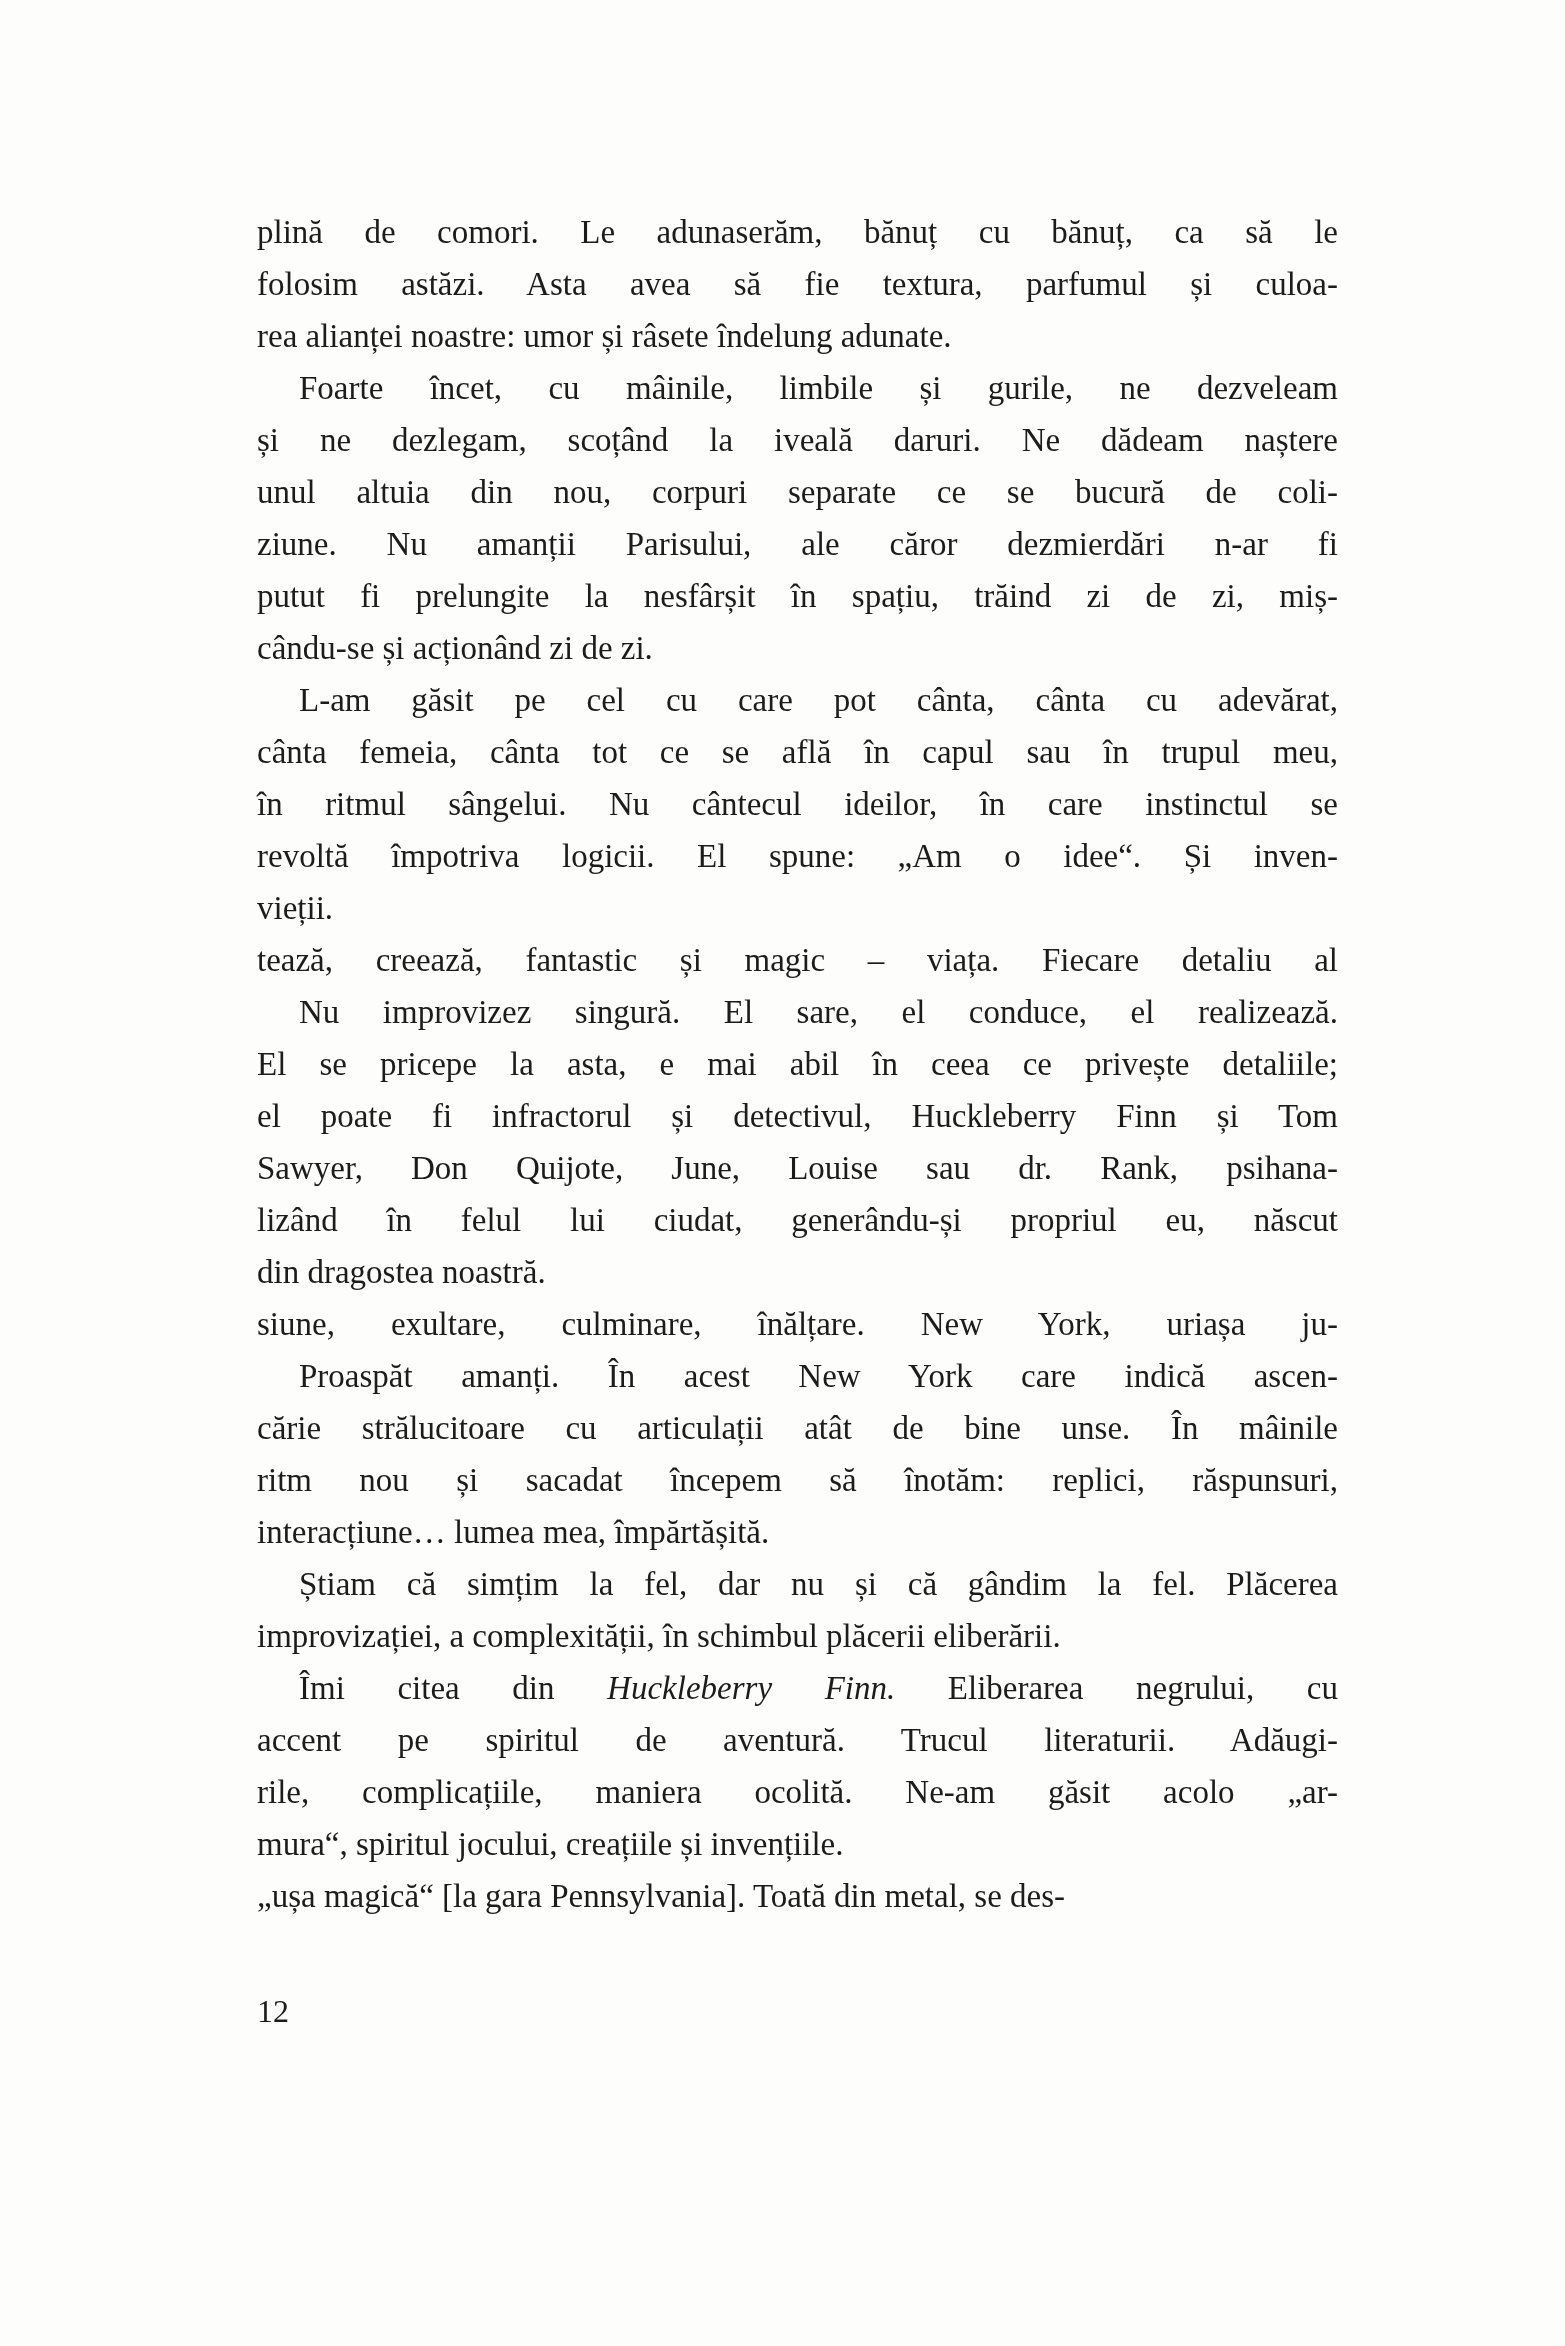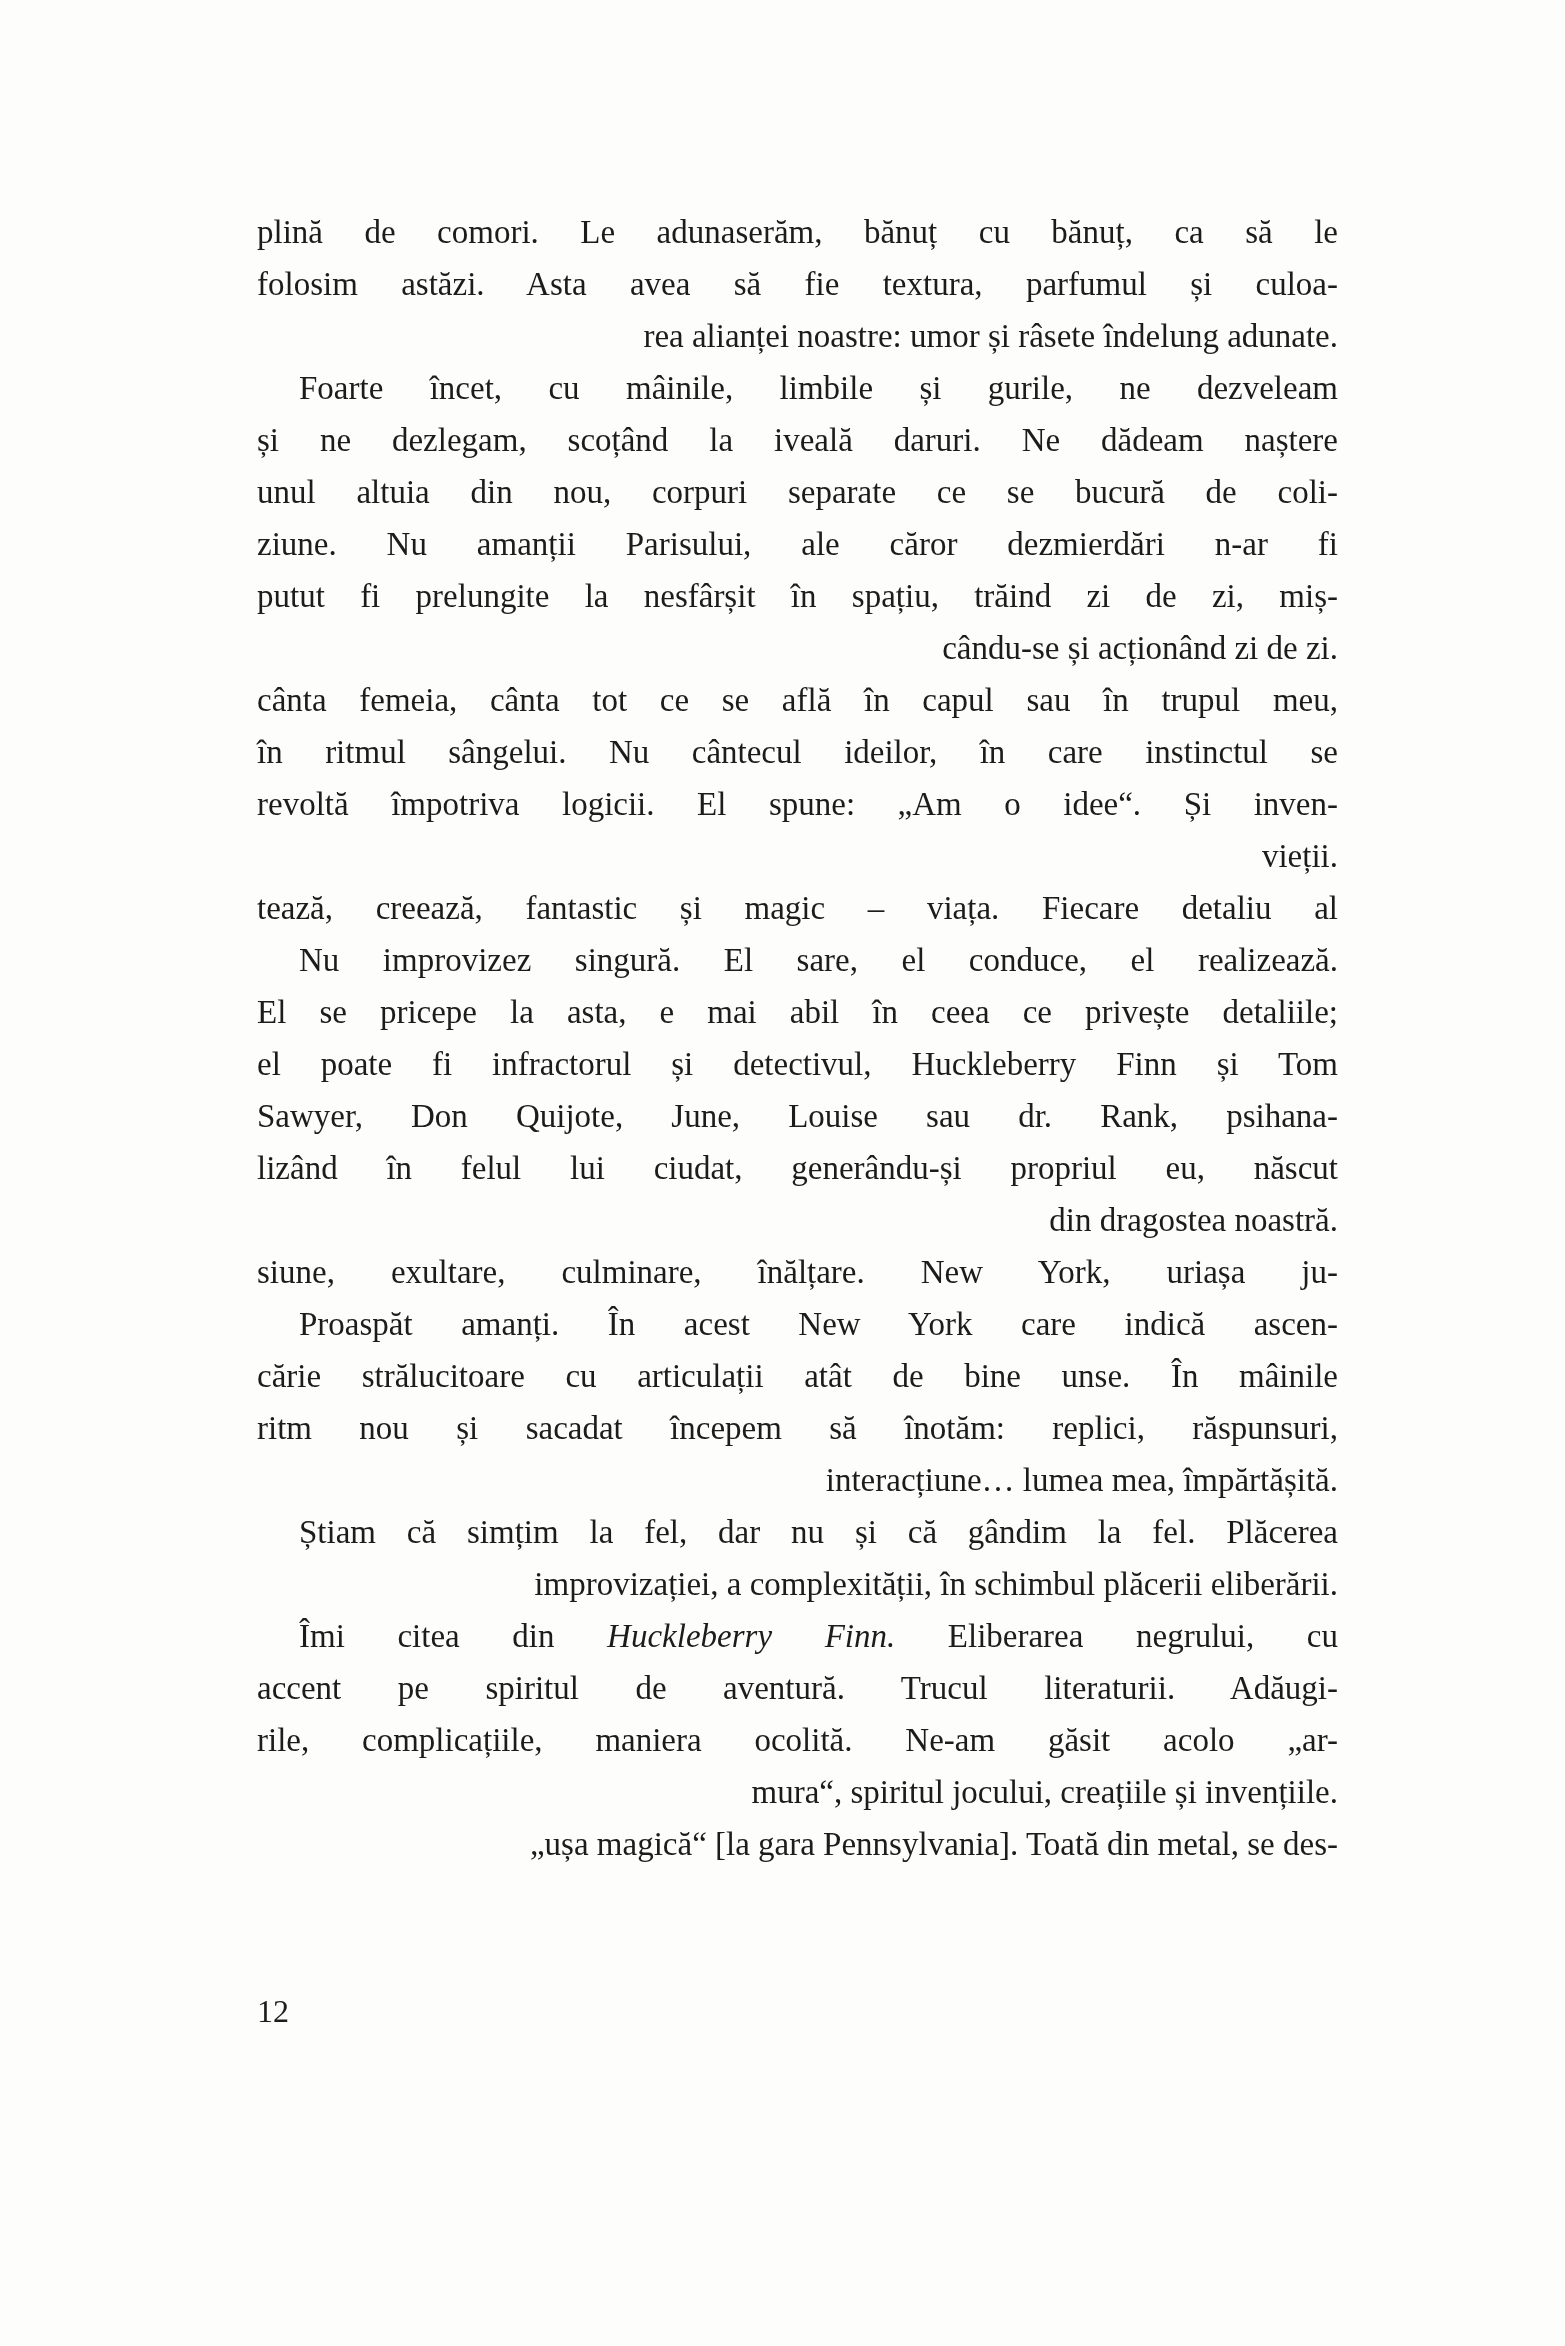--- a/index.html
+++ b/index.html
@@ -25,21 +25,21 @@
     color: #1c1c1c;
     font-size: 33px;
     line-height: 52px;
   }
   .line {
     text-align: justify;
     text-align-last: justify;
     white-space: normal;
   }
   .line.last {
-    text-align: right;
+    text-align: left;
     text-align-last: auto;
   }
   .line.indent {
     text-indent: 42px;
   }
   .line em {
     font-style: italic;
   }
   .page-number {
     position: absolute;
@@ -57,20 +57,21 @@
   <div class="text-block">
       <div class="line"><span>plină de comori. Le adunaserăm, bănuț cu bănuț, ca să le</span></div>
       <div class="line"><span>folosim astăzi. Asta avea să fie textura, parfumul și culoa-</span></div>
       <div class="line last"><span>rea alianței noastre: umor și râsete îndelung adunate.</span></div>
       <div class="line indent"><span>Foarte încet, cu mâinile, limbile și gurile, ne dezveleam</span></div>
       <div class="line"><span>și ne dezlegam, scoțând la iveală daruri. Ne dădeam naștere</span></div>
       <div class="line"><span>unul altuia din nou, corpuri separate ce se bucură de coli-</span></div>
       <div class="line"><span>ziune. Nu amanții Parisului, ale căror dezmierdări n-ar fi</span></div>
       <div class="line"><span>putut fi prelungite la nesfârșit în spațiu, trăind zi de zi, miș-</span></div>
       <div class="line last"><span>cându-se și acționând zi de zi.</span></div>
+      <div class="line indent"><span>L-am găsit pe cel cu care pot cânta, cânta cu adevărat,</span></div>
       <div class="line"><span>cânta femeia, cânta tot ce se află în capul sau în trupul meu,</span></div>
       <div class="line"><span>în ritmul sângelui. Nu cântecul ideilor, în care instinctul se</span></div>
       <div class="line"><span>revoltă împotriva logicii. El spune: „Am o idee“. Și inven-</span></div>
       <div class="line last"><span>vieții.</span></div>
       <div class="line"><span>tează, creează, fantastic și magic – viața. Fiecare detaliu al</span></div>
       <div class="line indent"><span>Nu improvizez singură. El sare, el conduce, el realizează.</span></div>
       <div class="line"><span>El se pricepe la asta, e mai abil în ceea ce privește detaliile;</span></div>
       <div class="line"><span>el poate fi infractorul și detectivul, Huckleberry Finn și Tom</span></div>
       <div class="line"><span>Sawyer, Don Quijote, June, Louise sau dr. Rank, psihana-</span></div>
       <div class="line"><span>lizând în felul lui ciudat, generându-și propriul eu, născut</span></div>

